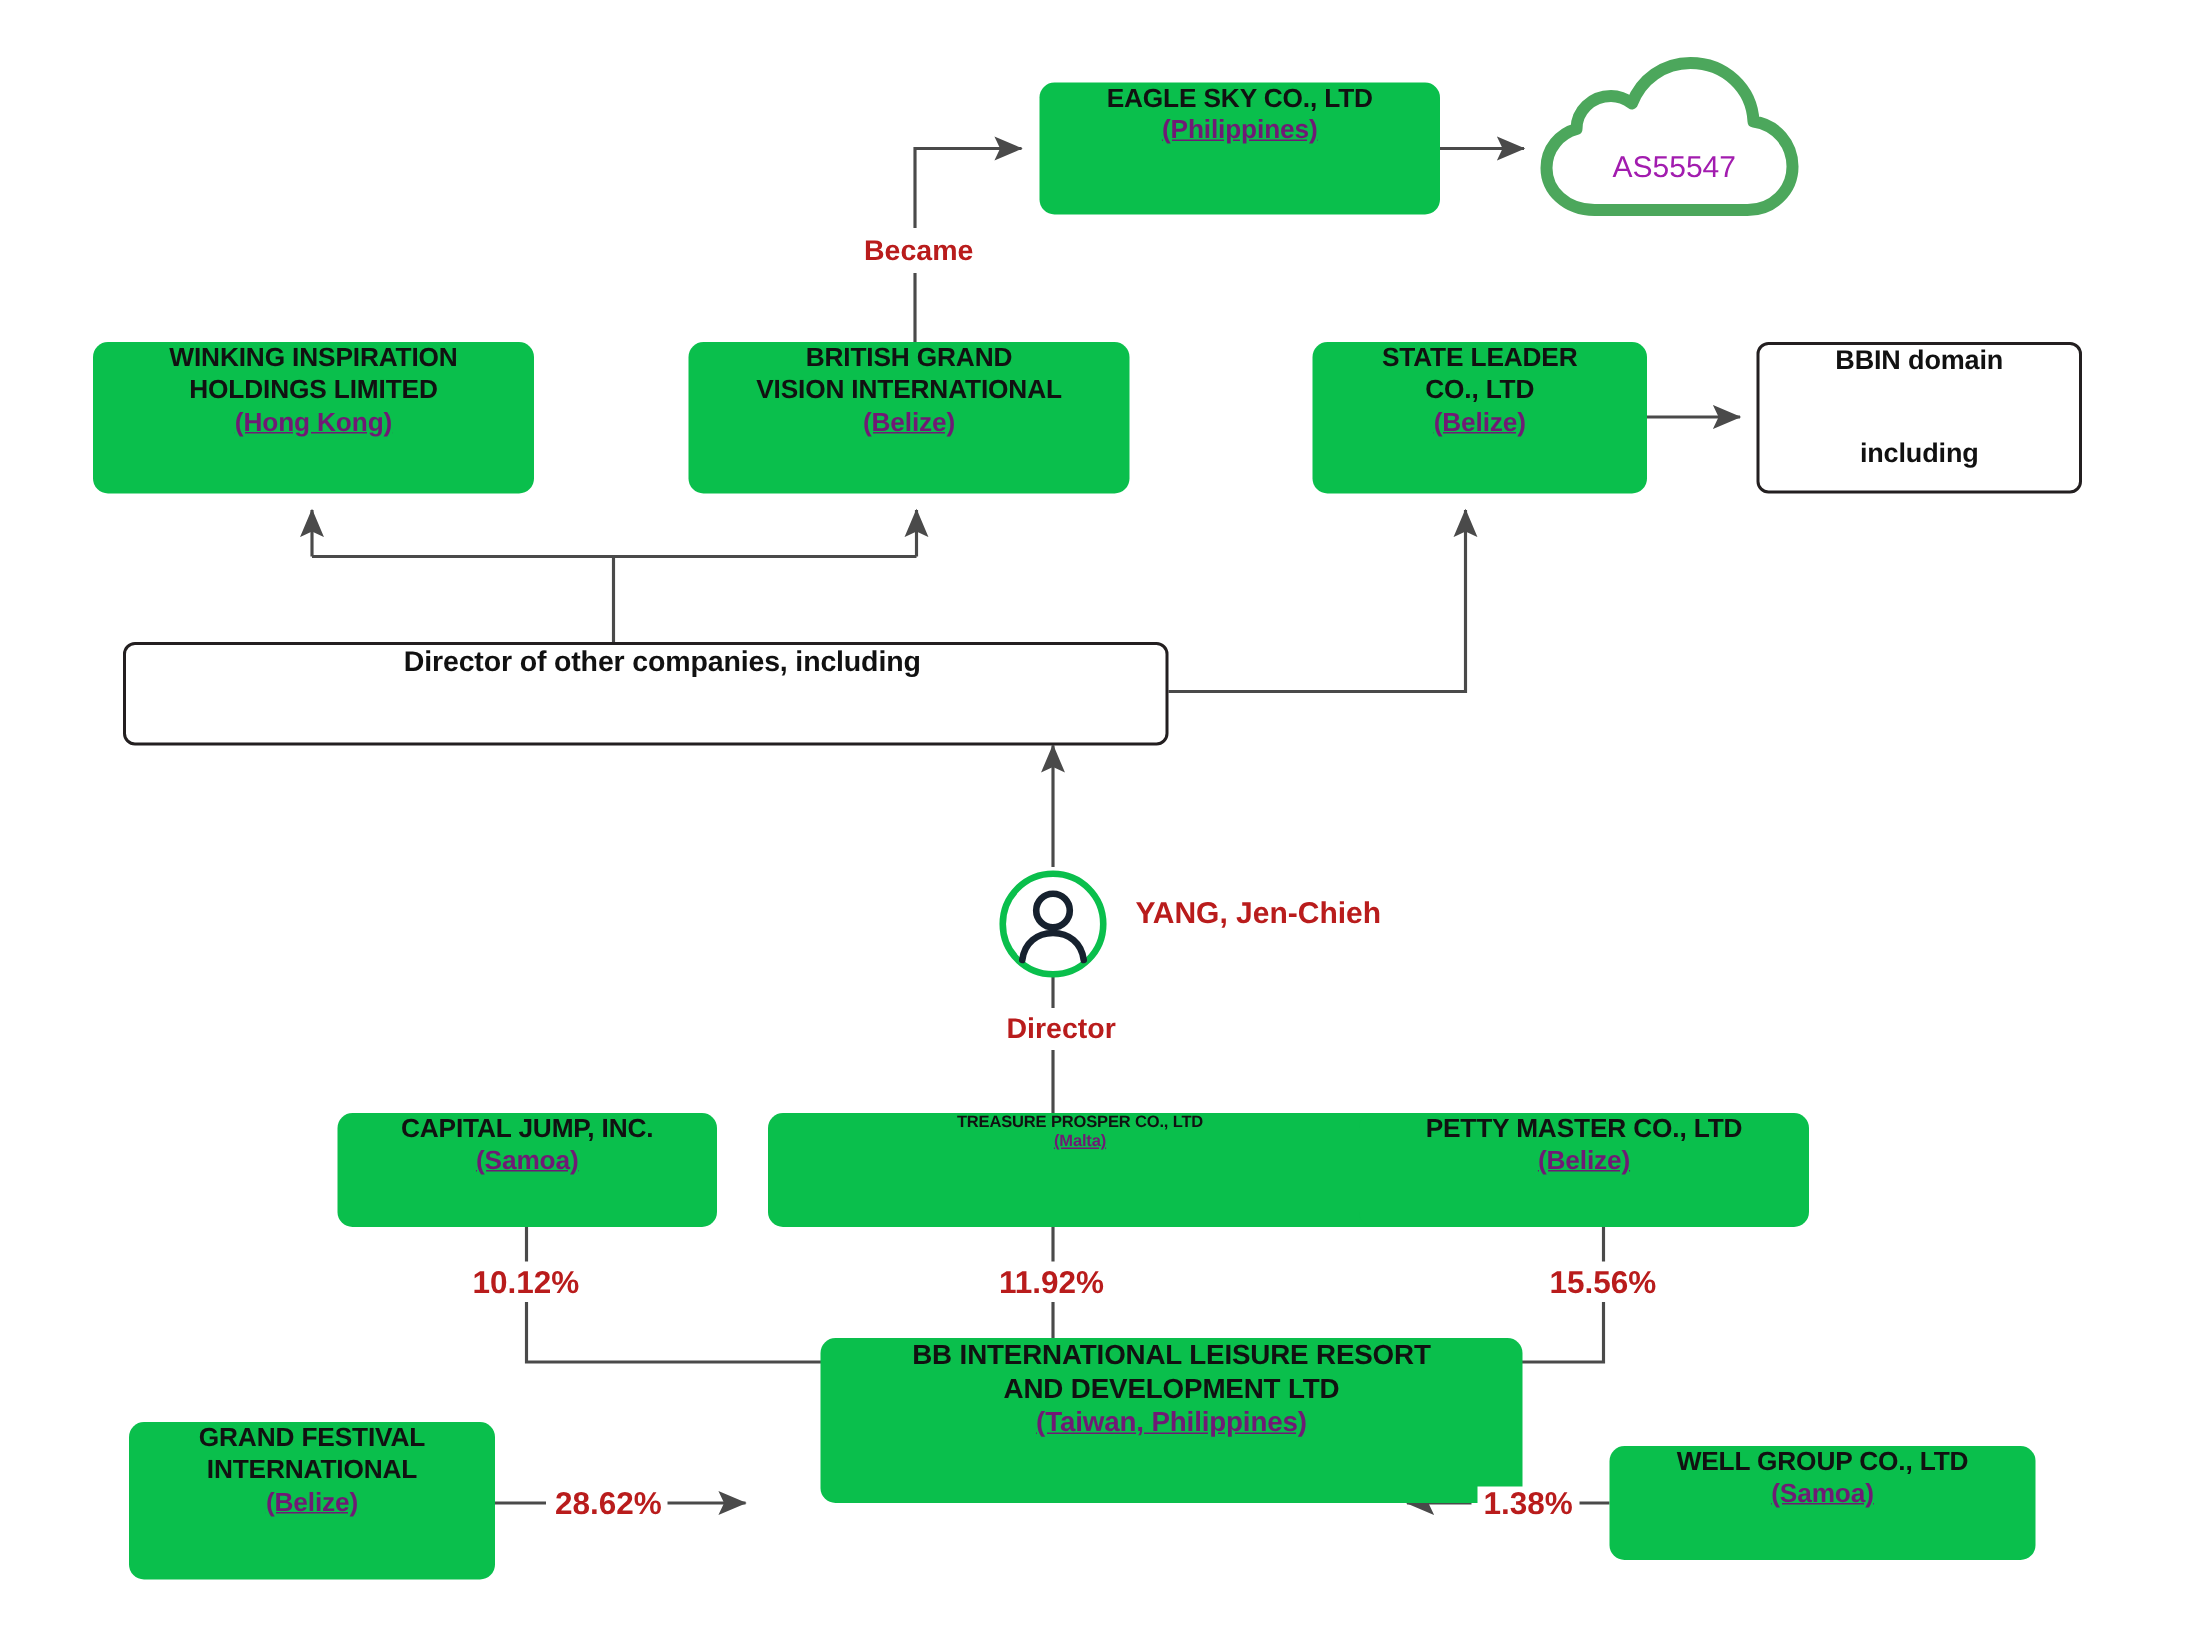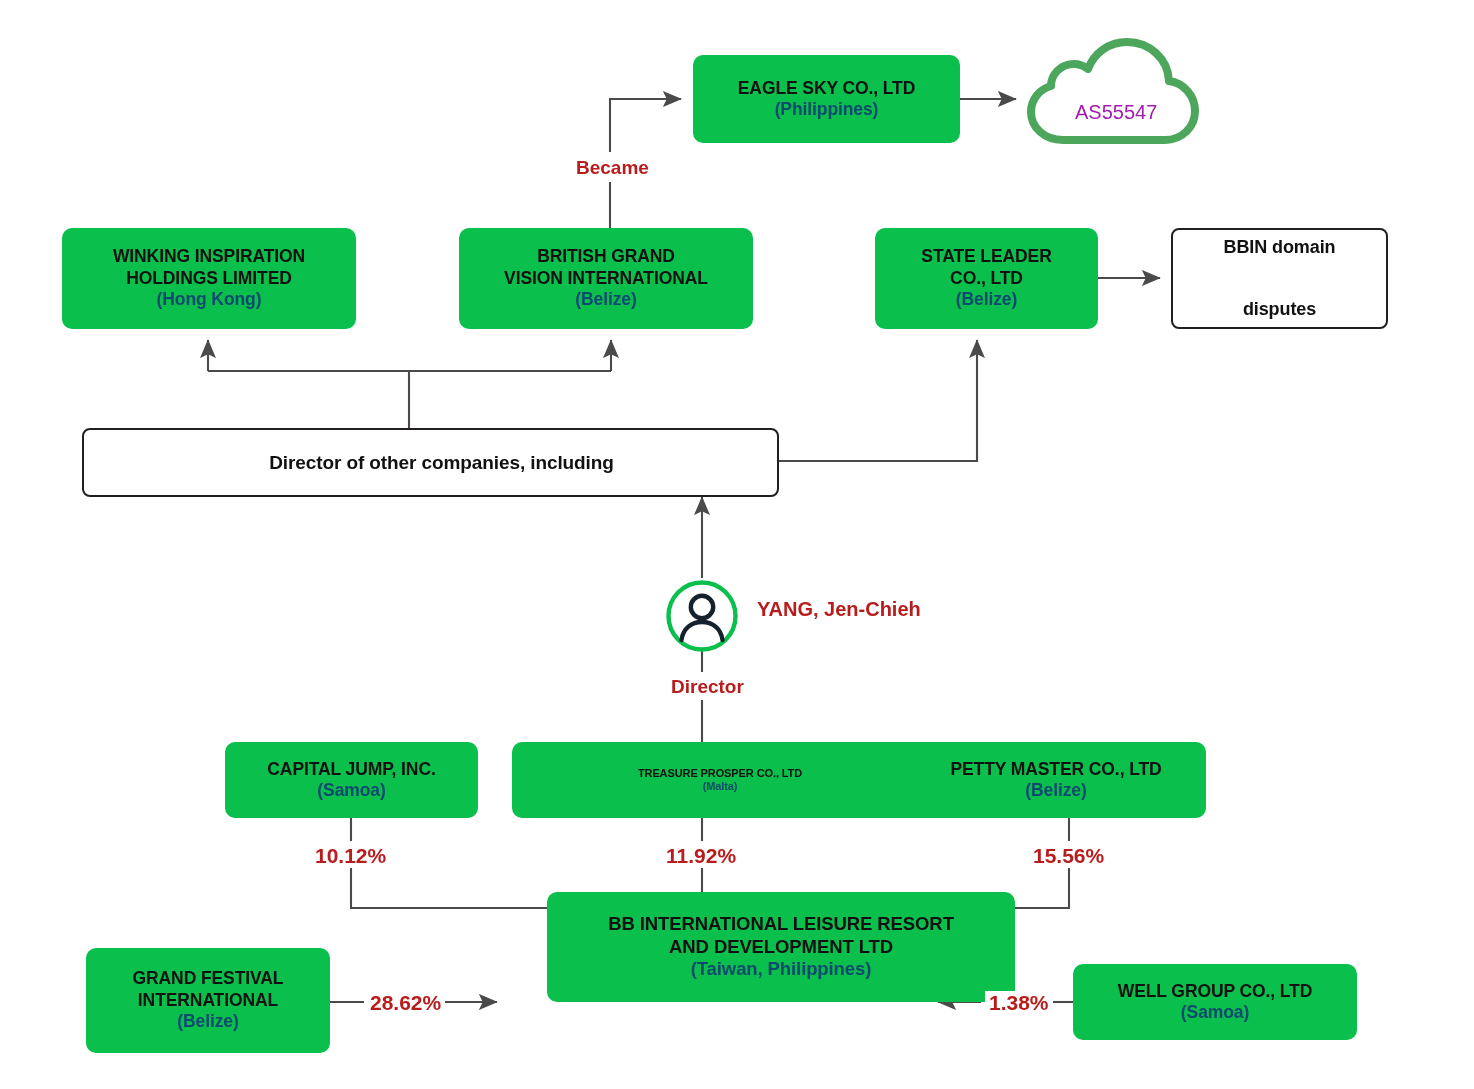--- a/index.html
+++ b/index.html
@@ -5,25 +5,25 @@
   html,body{margin:0;padding:0;background:#ffffff;}
   body{
     width:1474px;height:1089px;
     font-family:"Liberation Sans","DejaVu Sans",sans-serif;
     -webkit-font-smoothing:antialiased;
   }
   #diagram{position:relative;width:1474px;height:1089px;overflow:hidden;background:#fff;}
   svg.layer{position:absolute;left:0;top:0;width:1474px;height:1089px;}
 
   .node{position:absolute;box-sizing:border-box;display:flex;flex-direction:column;
-        align-items:center;justify-content:center;text-align:center;}
+        align-items:center;justify-content:flex-start;text-align:center;}
   .node.green{background:#0ABF4C;border-radius:10px;}
   .node.white{background:#ffffff;border:2.5px solid #231f20;border-radius:8px;gap:40px;}
   .node .ttl{color:#111111;font-weight:bold;line-height:1.22;letter-spacing:-0.1px;}
-  .node .sub{color:#0c4a6e;font-weight:bold;line-height:1.22;letter-spacing:-0.1px;}
+  .node .sub{color:#701a75;font-weight:bold;line-height:1.22;letter-spacing:-0.1px;text-decoration:underline;}
 
   .lbl{position:absolute;color:#b91c1c;font-weight:bold;white-space:nowrap;}
   .lbl.pct{font-size:21px;}
   .lbl.edge{font-size:19px;}
   .lbl.person-name{font-size:20px;}
   .lbl.bare{background:#ffffff;padding:0 4px;}
 
   .avatar{position:absolute;}
   .cloudtext{position:absolute;font-weight:normal;font-size:20px;color:#a21caf;white-space:nowrap;}
 </style>
@@ -107,21 +107,21 @@
   </div>
 
   <div class="node green" style="left:875px;top:228px;width:223px;height:101px;font-size:17.5px;">
     <div class="ttl">STATE LEADER</div>
     <div class="ttl">CO., LTD</div>
     <div class="sub">(Belize)</div>
   </div>
 
   <div class="node white" style="left:1171px;top:228px;width:217px;height:101px;font-size:18px;">
     <div class="ttl">BBIN domain</div>
-    <div class="ttl">disputes</div>
+    <div class="ttl">including</div>
   </div>
 
   <div class="node white" style="left:82px;top:428px;width:697px;height:69px;font-size:19px;align-items:center;">
     <div class="ttl" style="position:relative;left:11px;">Director of other companies, including</div>
   </div>
 
   <div class="lbl edge bare" style="left:572px;top:157px;">Became</div>
 
   <svg class="avatar" width="76" height="76" viewBox="0 0 76 76" style="left:664px;top:578px;" xmlns="http://www.w3.org/2000/svg">
     <circle cx="38" cy="38" r="33.5" fill="#ffffff" stroke="#0ABF4C" stroke-width="4.4"></circle>

